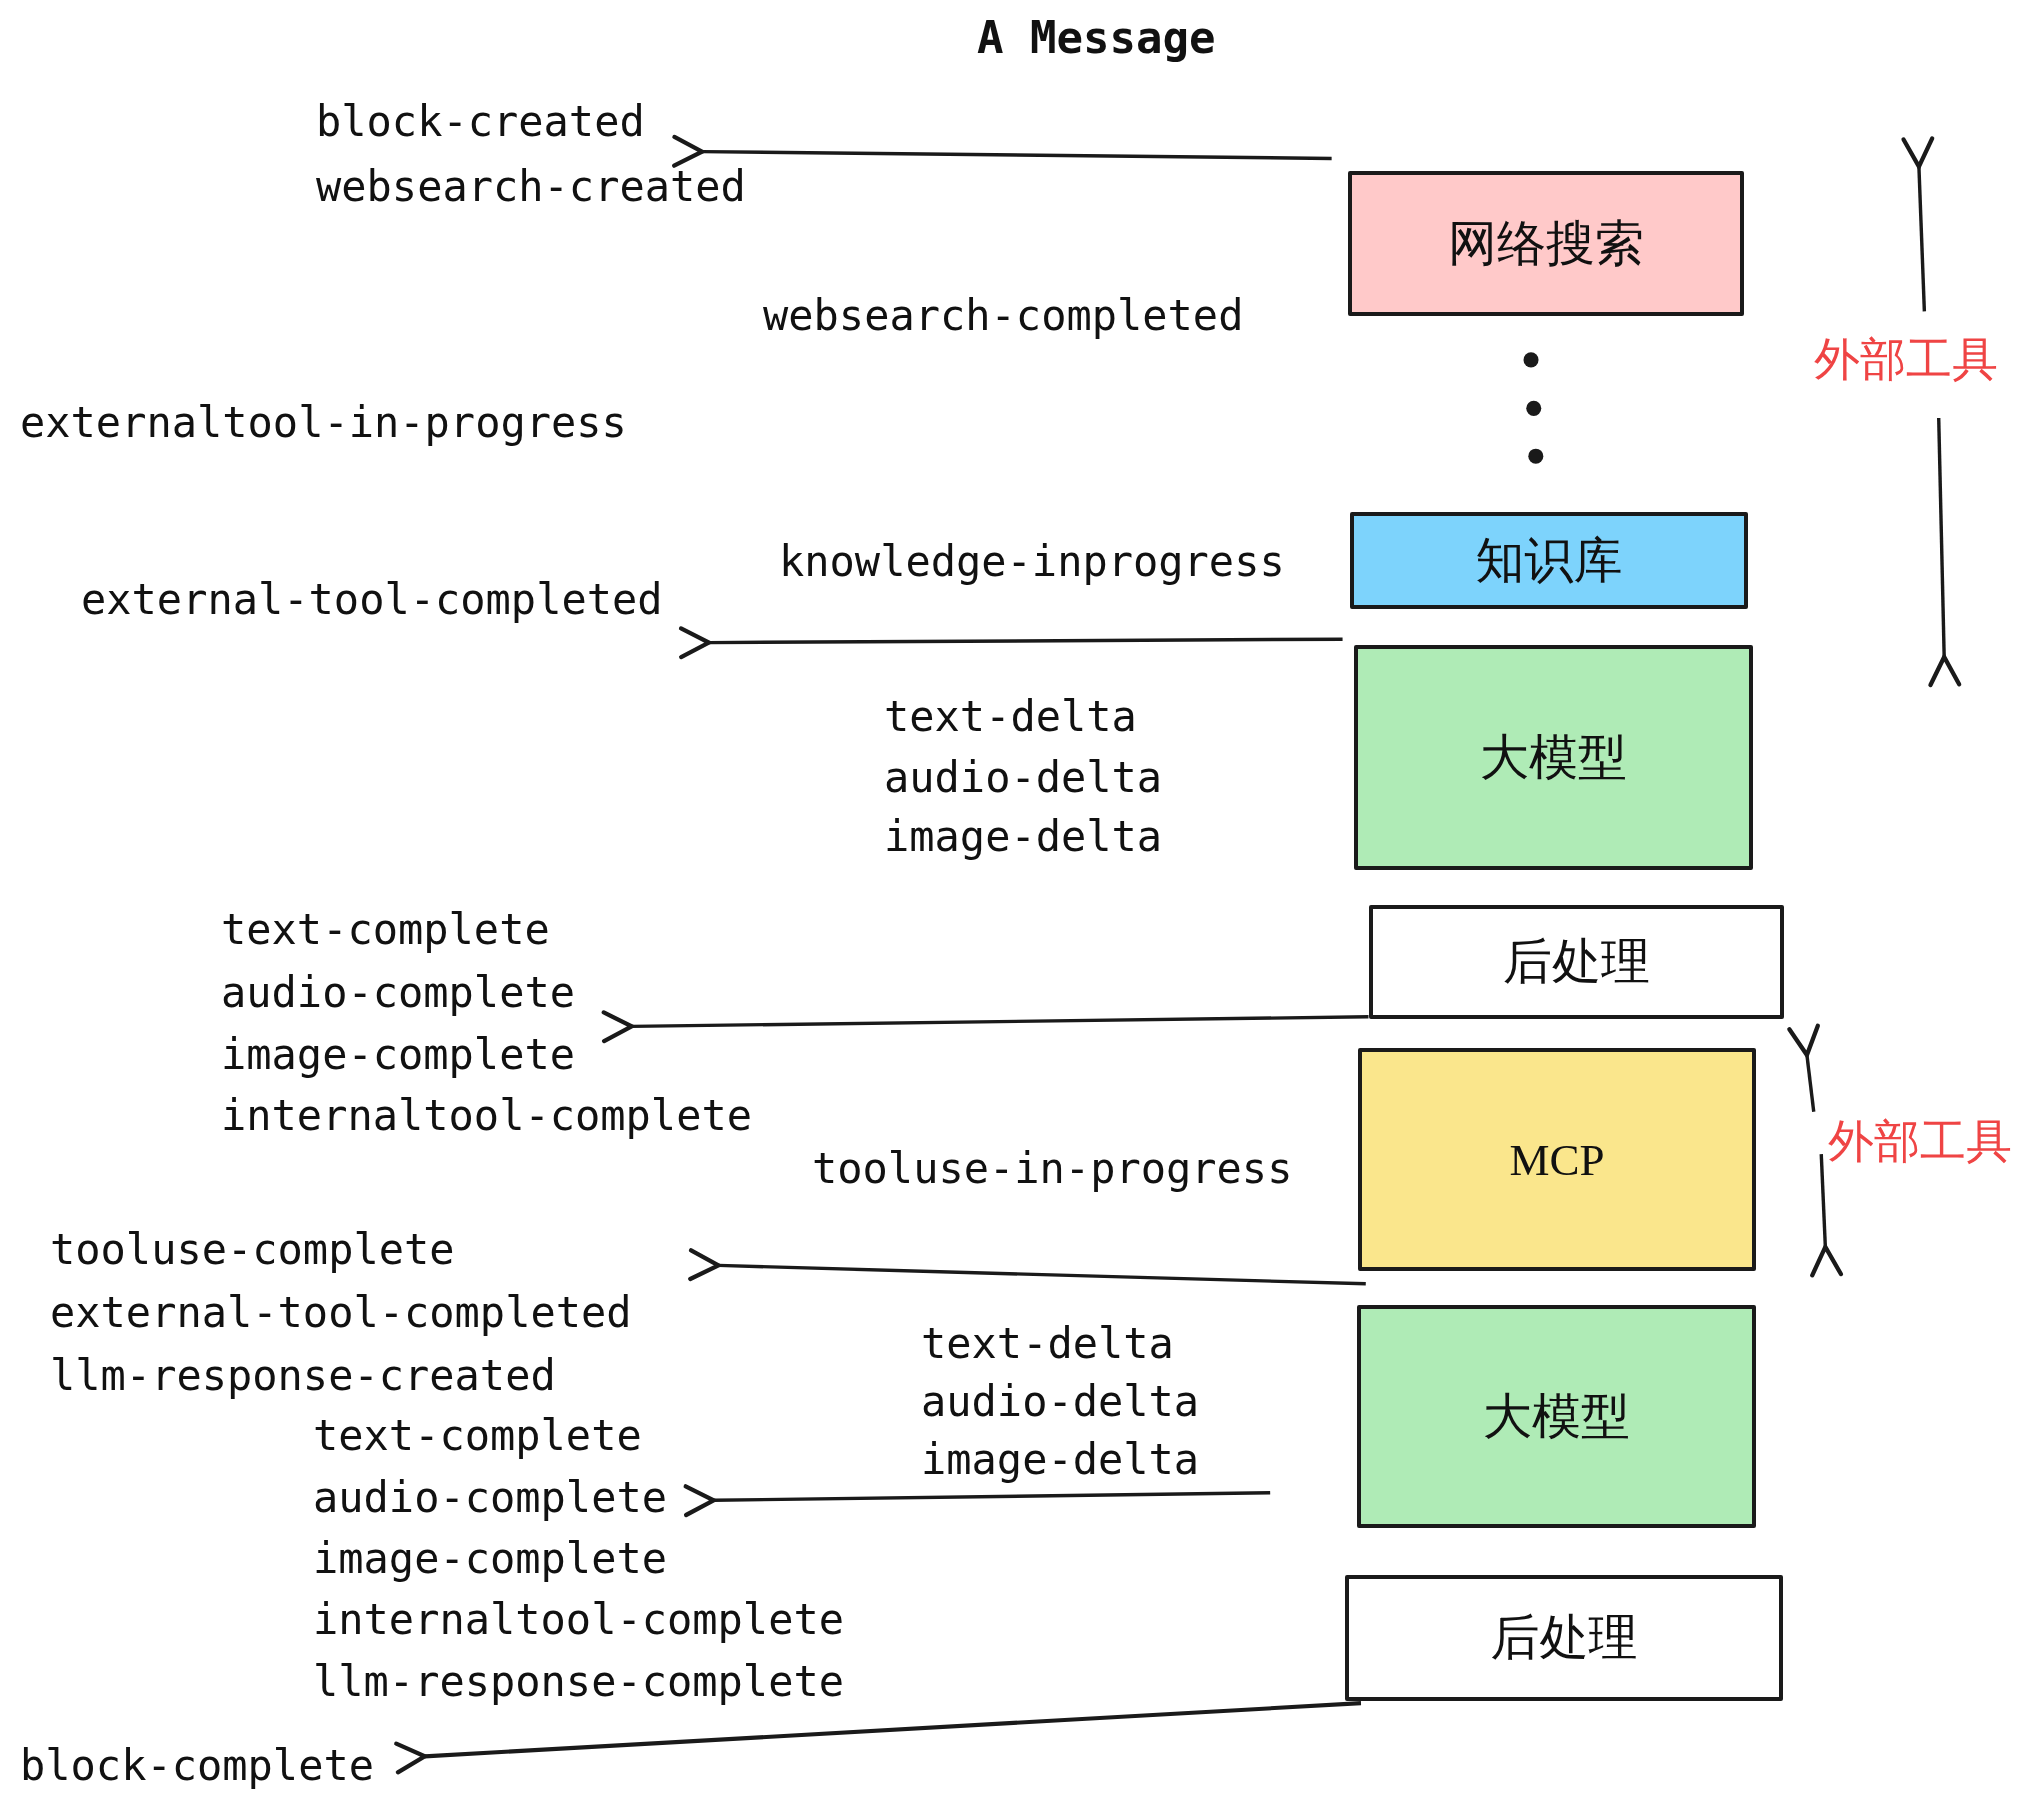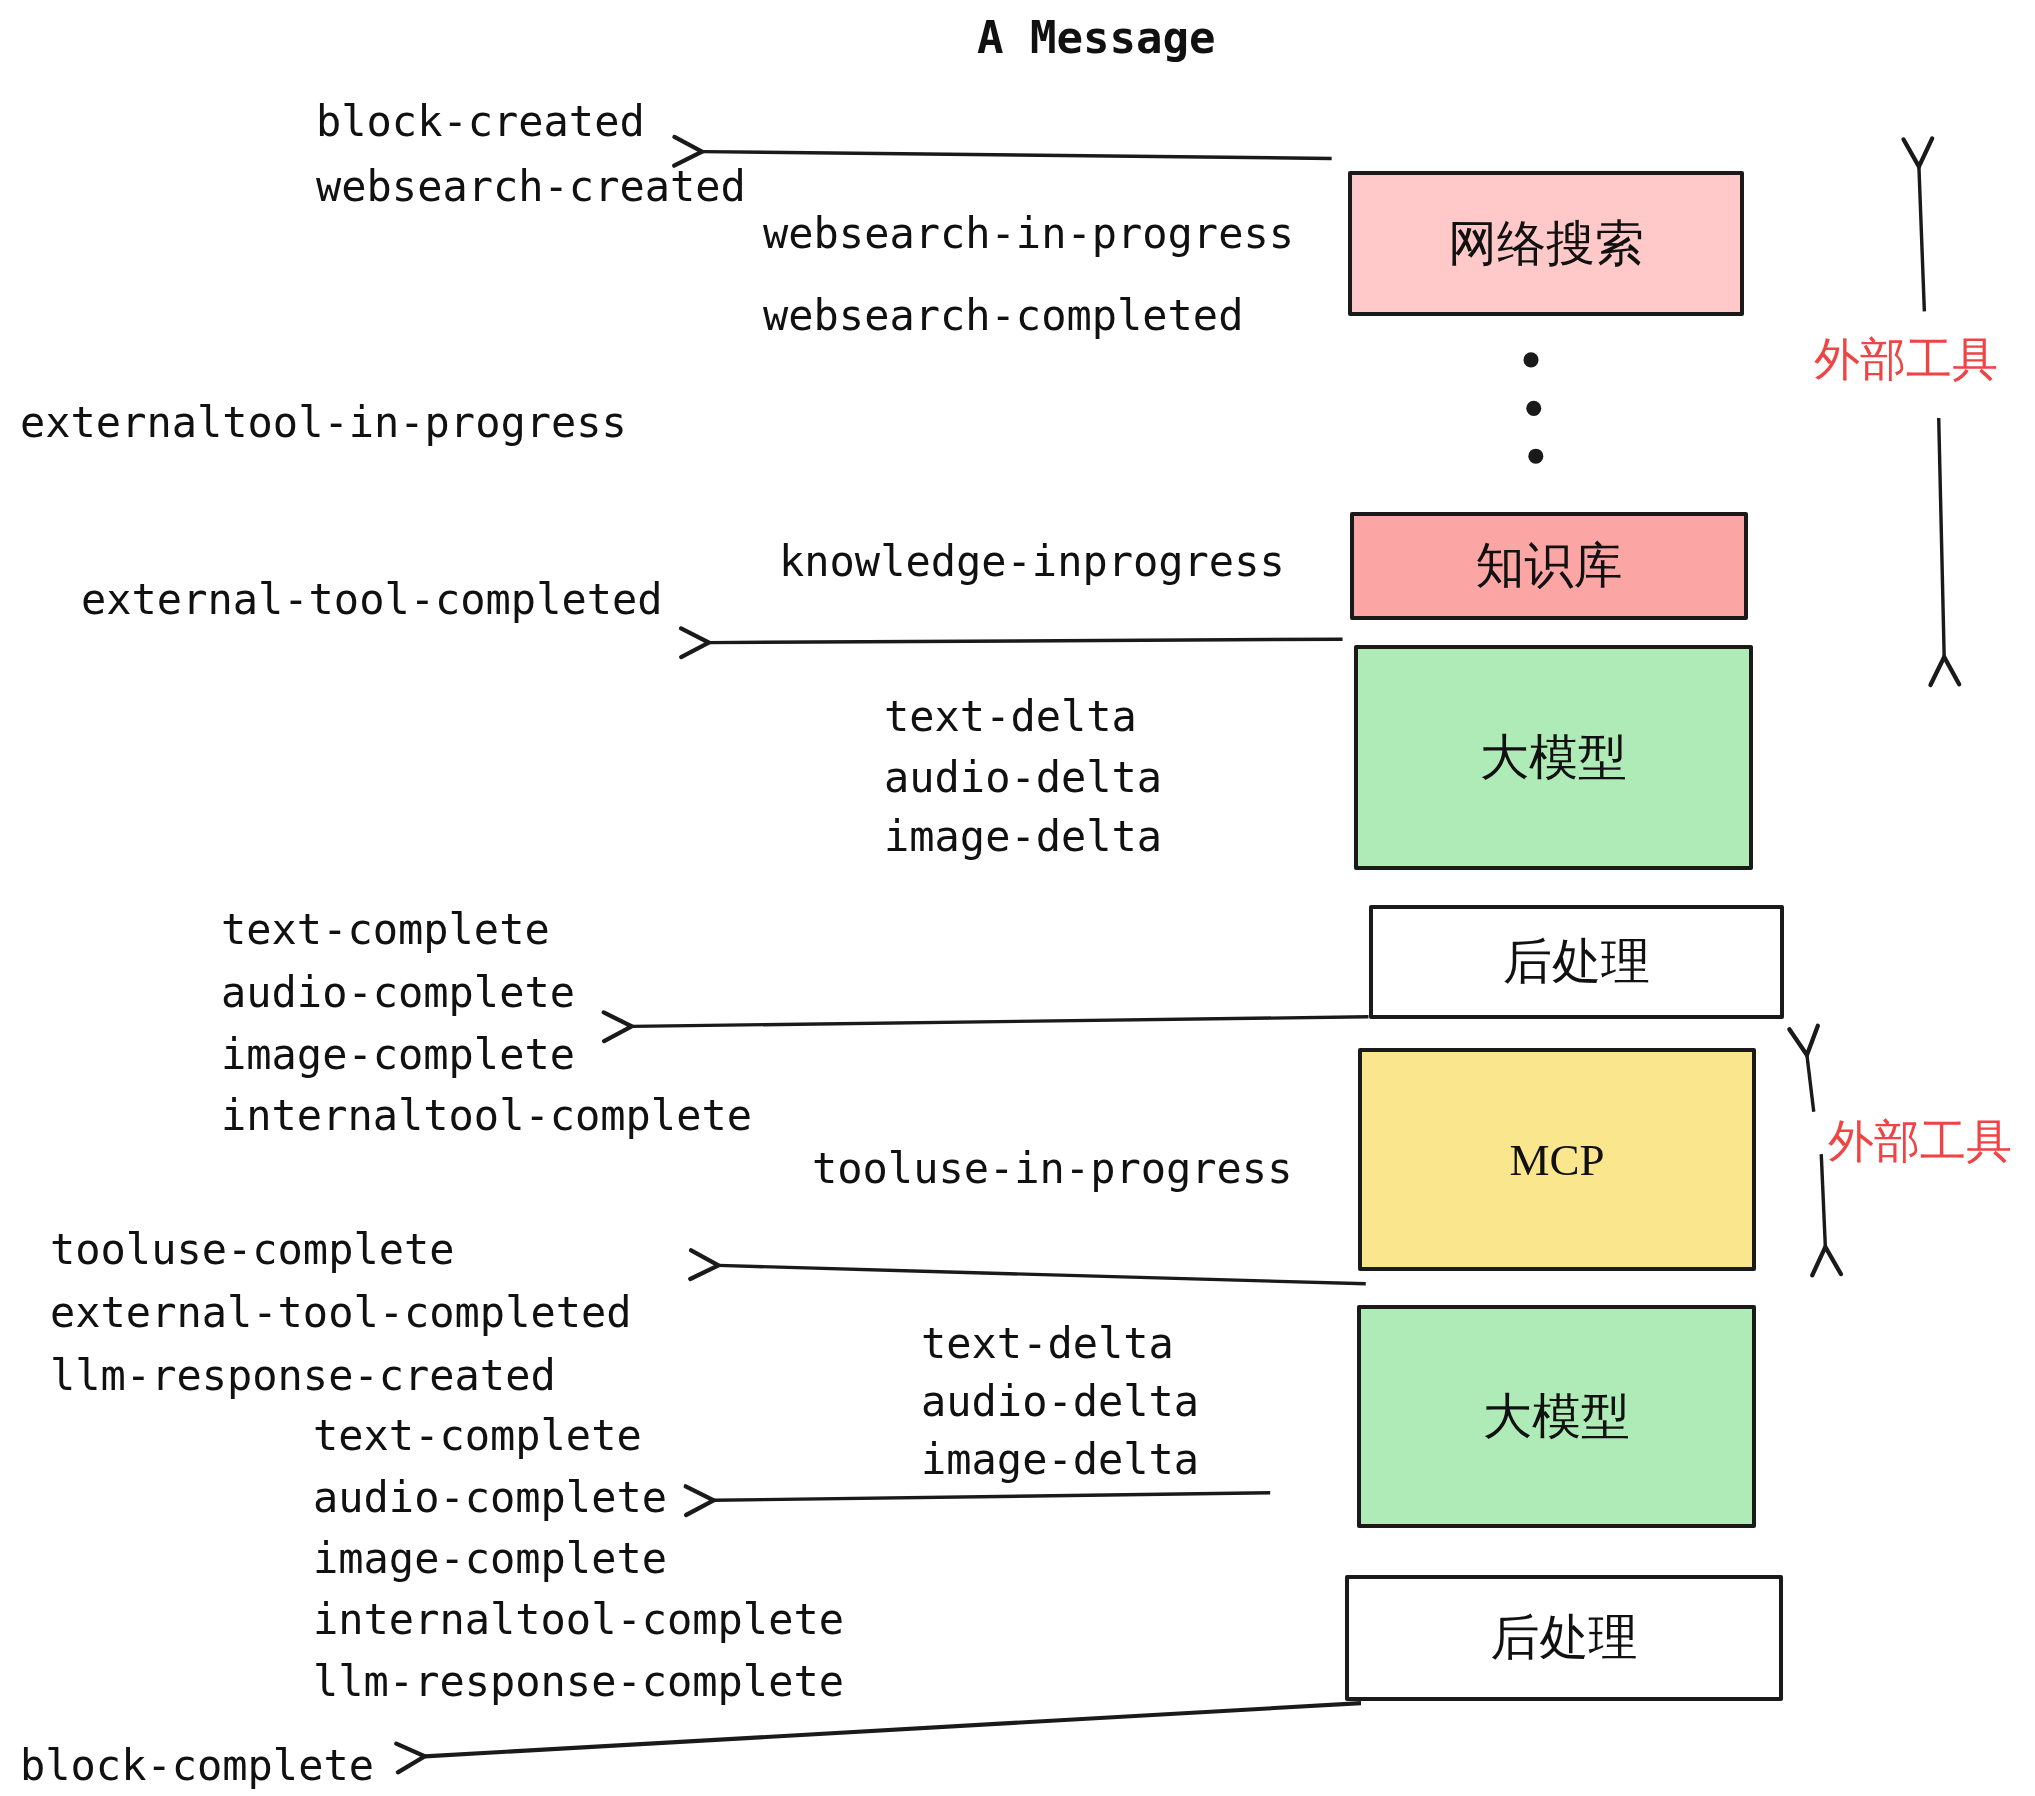--- a/index.html
+++ b/index.html
@@ -42,21 +42,20 @@
 
     <circle cx="2242" cy="527" r="11" fill="#1a1a1a"></circle>
     <circle cx="2246" cy="598" r="11" fill="#1a1a1a"></circle>
     <circle cx="2249" cy="668" r="11" fill="#1a1a1a"></circle>
   </svg>
 
   <div class="title">A Message</div>
 
   <span class="event" style="left:316px;top:100px">block-created</span>
   <span class="event" style="left:316px;top:165px">websearch-created</span>
-  <span class="event" style="left:763px;top:212px">websearch-in-progress</span>
   <span class="event" style="left:20px;top:401px">externaltool-in-progress</span>
   <span class="event" style="left:763px;top:294px">websearch-completed</span>
   <span class="event" style="left:779px;top:540px">knowledge-inprogress</span>
   <span class="event" style="left:81px;top:578px">external-tool-completed</span>
   <span class="event" style="left:884px;top:695px">text-delta</span>
   <span class="event" style="left:884px;top:756px">audio-delta</span>
   <span class="event" style="left:884px;top:815px">image-delta</span>
   <span class="event" style="left:221px;top:908px">text-complete</span>
   <span class="event" style="left:221px;top:971px">audio-complete</span>
   <span class="event" style="left:221px;top:1033px">image-complete</span>
@@ -72,21 +71,21 @@
   <span class="event" style="left:313px;top:1476px">audio-complete</span>
   <span class="event" style="left:313px;top:1537px">image-complete</span>
   <span class="event" style="left:313px;top:1598px">internaltool-complete</span>
   <span class="event" style="left:313px;top:1660px">llm-response-complete</span>
   <span class="event" style="left:20px;top:1744px">block-complete</span>
 
   <div class="box" style="left:1348px;top:171px;width:396px;height:145px;background:#FFC9C9">
     <span class="lbl">网络搜索</span>
   </div>
 
-  <div class="box" style="left:1350px;top:512px;width:398px;height:108px;background:#fca5a5">
+  <div class="box" style="left:1350px;top:512px;width:398px;height:97px;background:#7dd3fc">
     <span class="lbl">知识库</span>
   </div>
 
   <div class="box" style="left:1354px;top:645px;width:399px;height:225px;background:#AFEBB6">
     <span class="lbl">大模型</span>
   </div>
 
   <div class="box" style="left:1369px;top:905px;width:415px;height:114px;background:#FFFFFF">
     <span class="lbl">后处理</span>
   </div>

